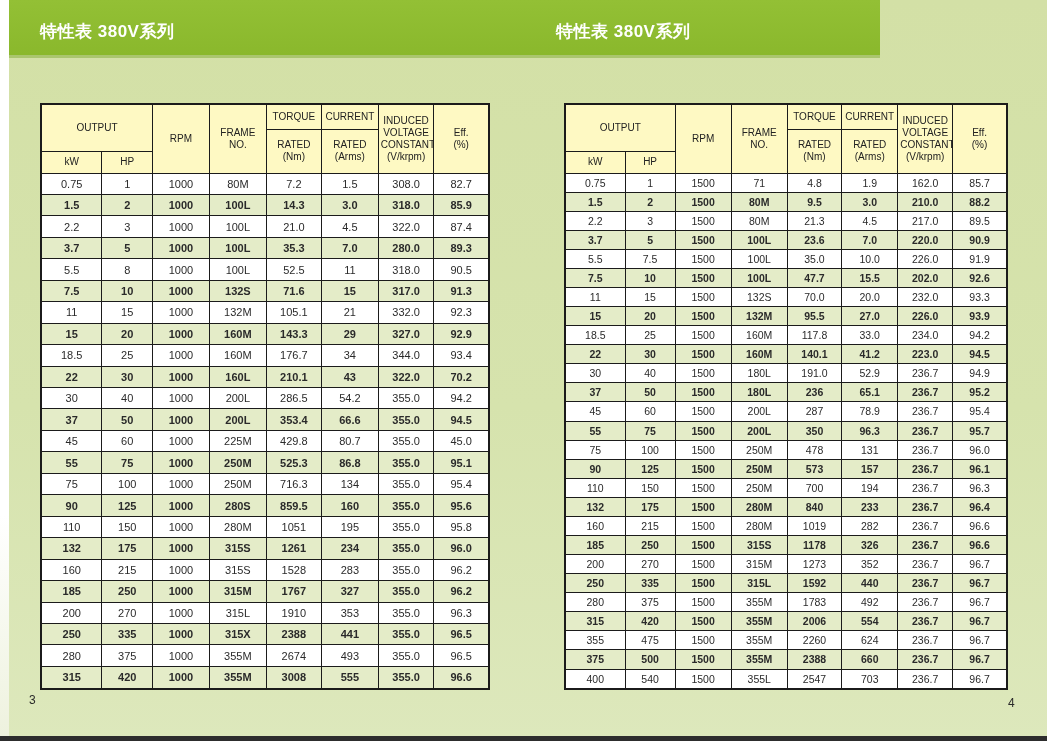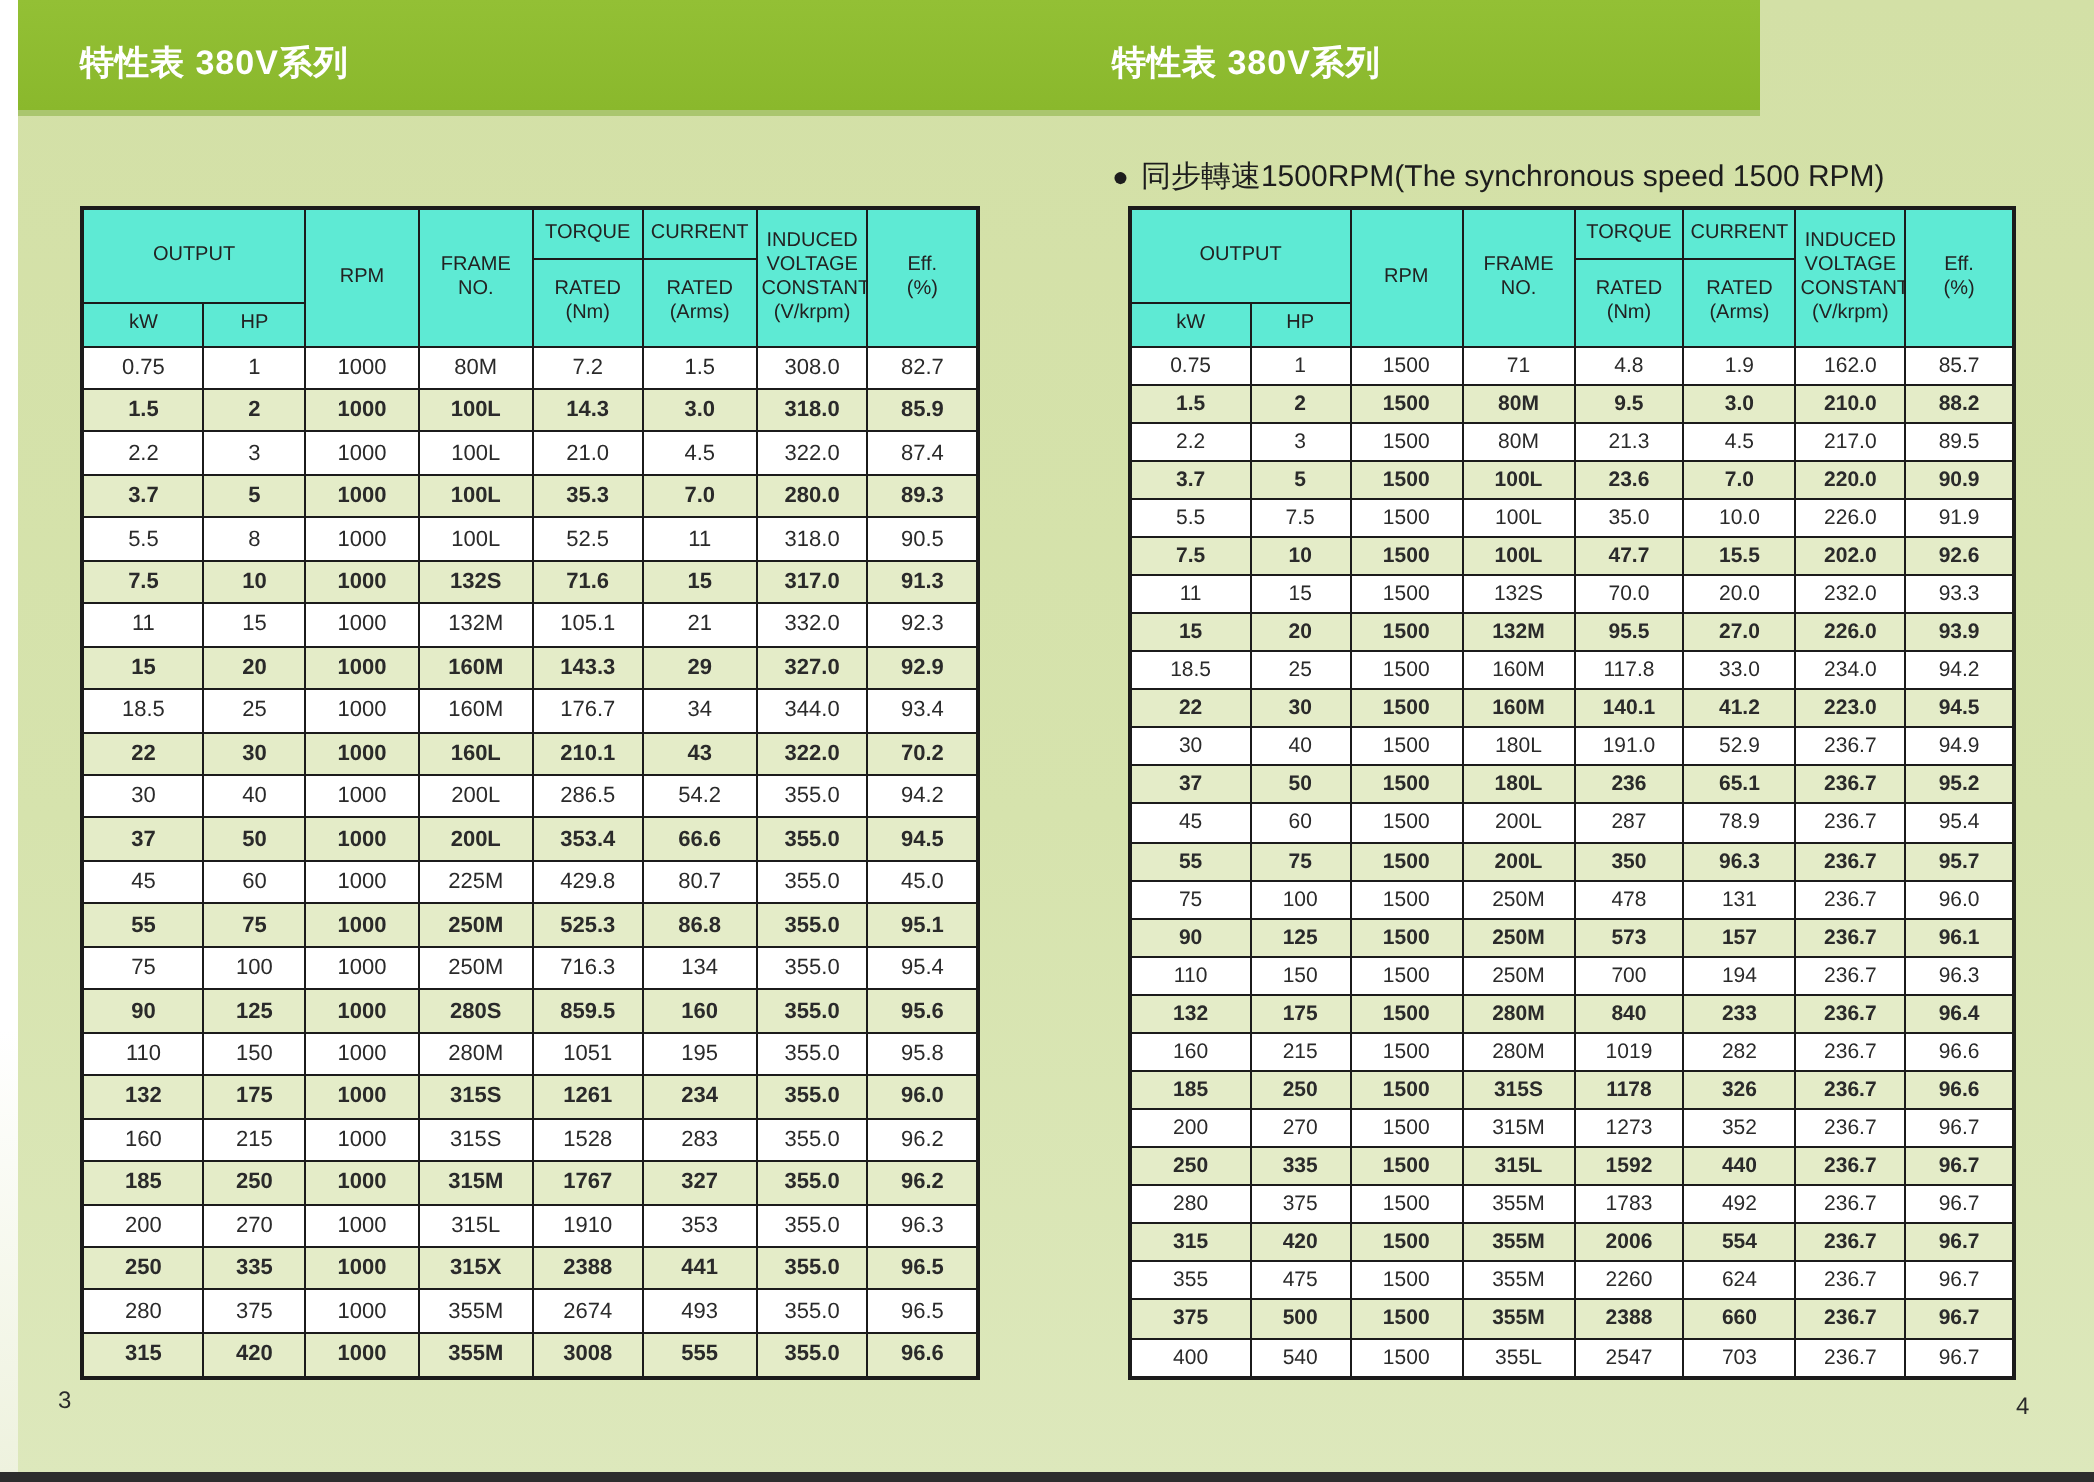--- a/index.html
+++ b/index.html
@@ -72,21 +72,21 @@
   .spec-table.right { left: 564px; width: 444px; }
 
   .spec-table th, .spec-table td {
     border: 1px solid #1b1b1b;
     padding: 0 2px;
     text-align: center;
     vertical-align: middle;
     overflow: hidden;
   }
   .spec-table th {
-    background: #5eead4;
+    background: #fef9c3;
     font-size: 10px;
     font-weight: normal;
     color: #222222;
     white-space: pre-line;
     line-height: 1.2;
   }
   .spec-table thead tr.hrow1 { height: 25px; }
   .spec-table thead tr.hrow2 { height: 22px; }
   .spec-table thead tr.hrow3 { height: 22px; }
 
@@ -124,23 +124,20 @@
 <div class="canvas">
 
   <div class="edge-strip"></div>
 
   <div class="top-bar">
     <span class="bar-title left">特性表 380V系列</span>
     <span class="bar-title right">特性表 380V系列</span>
   </div>
 
 
-  <div class="section-title right">
-    <span class="bullet">●</span><span>同步轉速1500RPM(The synchronous speed 1500 RPM)</span>
-  </div>
 
   <table class="spec-table left">
     <colgroup>
       <col style="width:13.6%">
         <col style="width:11.3%">
         <col style="width:12.7%">
       <col style="width:12.7%">
         <col style="width:12.3%">
         <col style="width:12.7%">
       <col style="width:12.4%">

